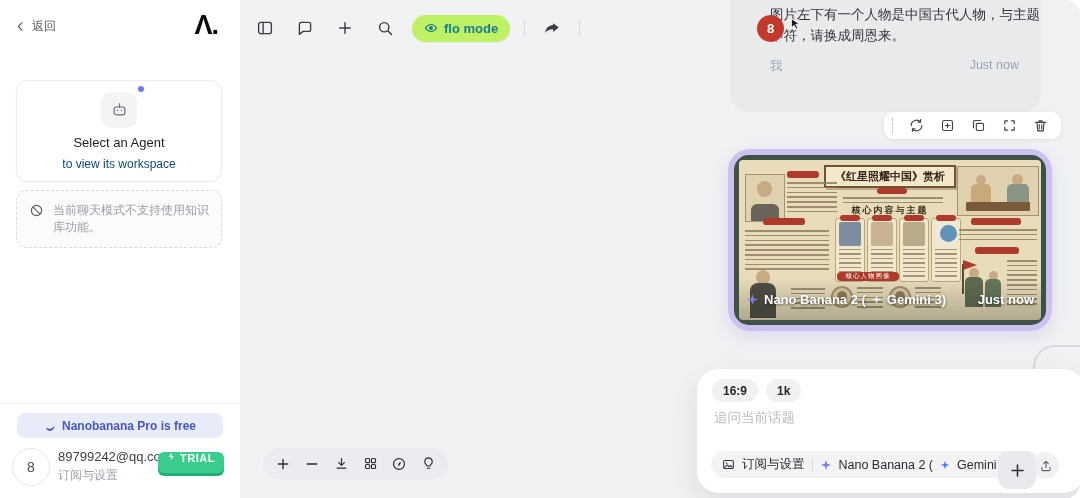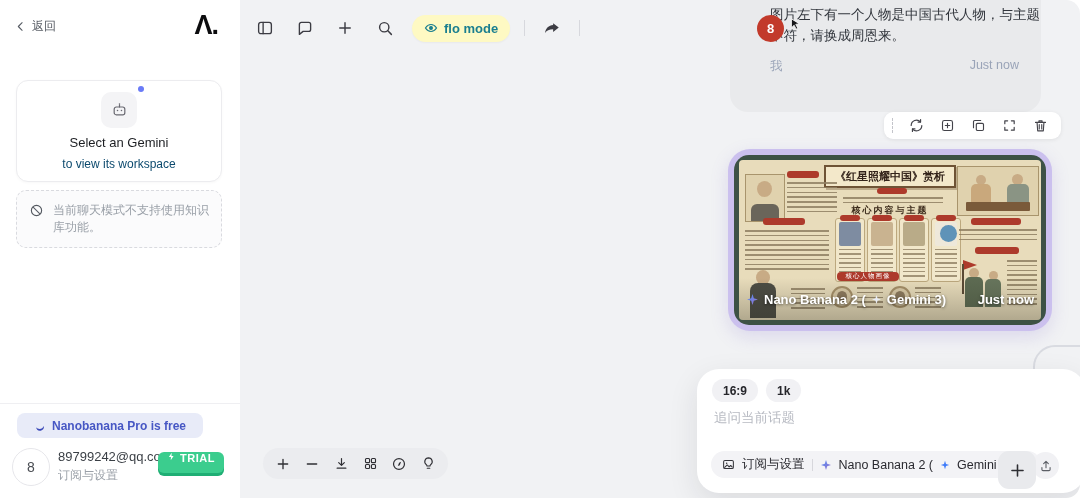--- a/index.html
+++ b/index.html
@@ -5,21 +5,21 @@
   html,body{margin:0;padding:0;background:#fff;font-family:"Liberation Sans",sans-serif;}
   .stage{position:relative;width:1080px;height:498px;background:#fff;border-radius:14px;overflow:hidden;}
   svg{display:block}
 
   
   .canvas{position:absolute;left:240px;top:0;right:0;bottom:0;background:#f1f2f4;}
 
   
   .top-toolbar{position:absolute;left:12px;top:14px;height:28px;display:flex;align-items:center;gap:14px;z-index:4;}
   .tb-btn{width:26px;height:26px;display:flex;align-items:center;justify-content:center;color:#3c3c43;border-radius:7px;cursor:pointer;}
-  .flo-pill{display:flex;align-items:center;gap:6px;height:27px;padding:0 12px;background:#fef9c3;border-radius:14px;color:#1a7e8f;font-weight:700;font-size:13px;box-shadow:0 1px 2px rgba(0,0,0,.04);}
+  .flo-pill{display:flex;align-items:center;gap:6px;height:27px;padding:0 12px;background:#bef264;border-radius:14px;color:#1a7e8f;font-weight:700;font-size:13px;box-shadow:0 1px 2px rgba(0,0,0,.04);}
   .v-div{width:1px;height:16px;background:#d7d8dd;}
 
   
   .presence{position:absolute;left:517px;top:15px;width:27px;height:27px;border-radius:50%;background:#c23a2b;color:#fff;font-size:13px;font-weight:700;display:flex;align-items:center;justify-content:center;z-index:6;}
   .cursor{position:absolute;left:548px;top:17px;z-index:7;}
 
   
   .chat-card{position:absolute;left:490px;top:-36px;width:311px;height:148px;background:#e9eaec;border-radius:18px;z-index:2;}
   .chat-msg{position:absolute;left:40px;top:40px;width:272px;font-size:13.5px;line-height:21px;color:#30343b;}
   .chat-sender{position:absolute;left:40px;top:94px;font-size:12.5px;color:#9aa4b8;}
@@ -79,21 +79,21 @@
   .agent-card{position:absolute;left:16px;top:80px;width:206px;height:102px;border:1px solid #ececef;border-radius:12px;background:#fff;box-shadow:0 1px 3px rgba(0,0,0,.03);display:flex;flex-direction:column;align-items:center;justify-content:center;gap:7px;box-sizing:border-box;}
   .agent-icon-wrap{position:relative;width:36px;height:36px;border-radius:10px;background:#f4f4f6;display:flex;align-items:center;justify-content:center;color:#6a6a72;}
   .agent-dot{position:absolute;right:-7px;top:-6px;width:6px;height:6px;border-radius:50%;background:#6a7bf7;}
   .agent-title{font-size:13px;color:#1c1e22;}
   .agent-sub{font-size:12px;color:#0c4a6e;}
   .kb-card{position:absolute;left:16px;top:190px;width:206px;border:1px dashed #d9dadf;border-radius:10px;background:#fbfbfc;padding:11px 12px;box-sizing:border-box;display:flex;gap:9px;}
   .kb-icon{flex:0 0 auto;color:#565b63;margin-top:1px;}
   .kb-title{font-size:13px;color:#30333a;margin-bottom:4px;}
   .kb-body{font-size:12px;line-height:17px;color:#9aa0a8;}
   .sidebar-footer{position:absolute;left:0;right:0;bottom:0;height:94px;border-top:1px solid #efeff2;}
-  .promo{position:absolute;left:17px;top:9px;width:186px;height:25px;background:#e8ebf8;border-radius:8px;display:flex;align-items:center;justify-content:center;gap:6px;font-size:12px;font-weight:700;color:#4757c4;cursor:pointer;box-sizing:border-box;}
+  .promo{position:absolute;left:17px;top:9px;width:206px;height:25px;background:#e8ebf8;border-radius:8px;display:flex;align-items:center;justify-content:center;gap:6px;font-size:12px;font-weight:700;color:#4757c4;cursor:pointer;box-sizing:border-box;}
   .user-avatar{position:absolute;left:12px;top:44px;width:36px;height:36px;border-radius:50%;border:1px solid #e6e6ea;background:#fff;display:flex;align-items:center;justify-content:center;font-size:14px;color:#4a4d53;cursor:pointer;}
   .user-email{position:absolute;left:58px;top:45px;font-size:13px;color:#3a3f45;}
   .user-settings{position:absolute;left:58px;top:63px;font-size:12px;color:#9aa0a8;cursor:pointer;}
   .trial-badge{position:absolute;right:16px;top:48px;height:21px;padding:0 9px;border-radius:6px;background:#3bcd8e;box-shadow:0 3px 0 #1fae74;display:flex;align-items:flex-start;gap:4px;color:#fff;font-size:11px;font-weight:700;letter-spacing:.5px;cursor:pointer;}
 </style>
 </head>
 <body>
 
 <div class="stage">
 
@@ -440,21 +440,21 @@
       <div class="agent-icon-wrap">
         <svg width="17" height="17" viewBox="0 0 24 24" fill="none" stroke="currentColor" stroke-width="1.7" stroke-linecap="round">
             <rect x="4.5" y="8.5" width="15" height="11" rx="3"></rect>
             <path d="M12 8.5V5.5"></path>
             <circle cx="12" cy="4.3" r="1.1" fill="currentColor" stroke="none"></circle>
             <circle cx="9.2" cy="13.5" r="1.1" fill="currentColor" stroke="none"></circle>
             <circle cx="14.8" cy="13.5" r="1.1" fill="currentColor" stroke="none"></circle>
           </svg>
         <span class="agent-dot"></span>
       </div>
-      <div class="agent-title">Select an Gemini</div>
+      <div class="agent-title">Select an Agent</div>
       <div class="agent-sub">to view its workspace</div>
     </div>
 
     <div class="kb-card">
       <div class="kb-icon">
         <svg width="15" height="15" viewBox="0 0 24 24" fill="none" stroke="currentColor" stroke-width="1.8">
             <circle cx="12" cy="12" r="8.2"></circle>
             <path d="M6.6 6.6l10.8 10.8"></path>
           </svg>
       </div>

